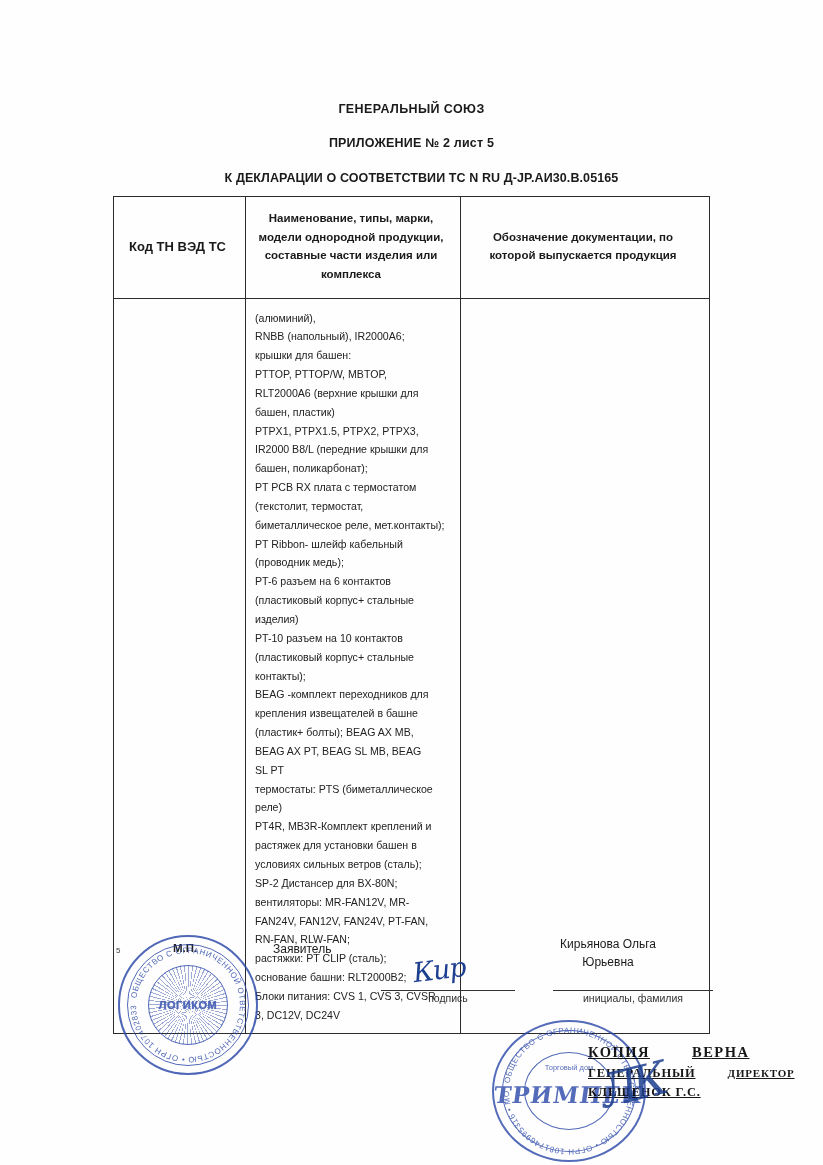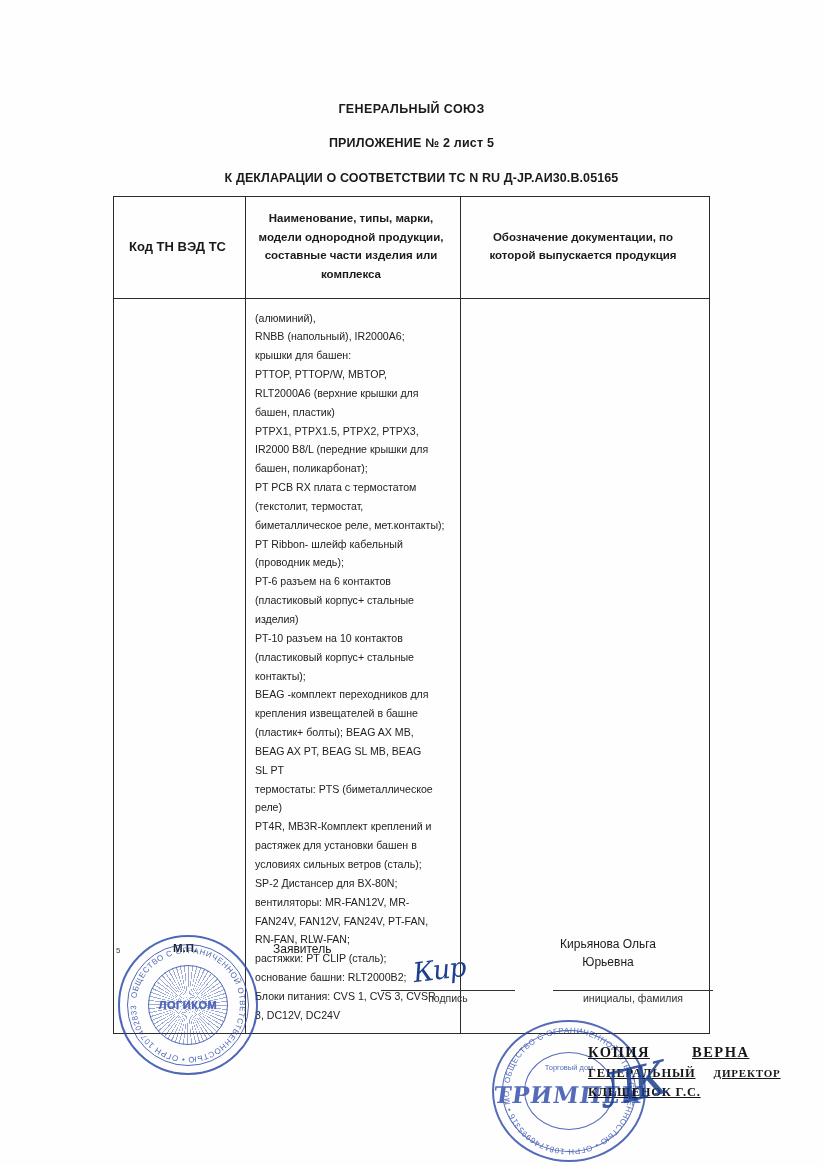--- a/index.html
+++ b/index.html
@@ -273,21 +273,21 @@
     color: #000000;
     font-family: "Liberation Serif", serif;
     font-weight: bold;
     opacity: 0.9;
     line-height: 1.5;
     text-decoration: underline;
   }
   .kopiya .row1 { font-size: 14.5px; letter-spacing: 1.5px; }
   .kopiya .row1 .verna { margin-left: 42px; }
   .kopiya .row2 { font-size: 12.5px; letter-spacing: 0.8px; }
-  .kopiya .row2 .director { margin-left: 18px; font-size: 11px; }
+  .kopiya .row2 .director { margin-left: 32px; font-size: 11px; }
   .kopiya .row3 { font-size: 12.5px; letter-spacing: 0.8px; }
 
   .handwrite-2 {
     position: absolute;
     left: 600px;
     top: 1058px;
     font-family: "DejaVu Serif", serif;
     font-style: italic;
     font-size: 46px;
     color: #1d3f8f;

